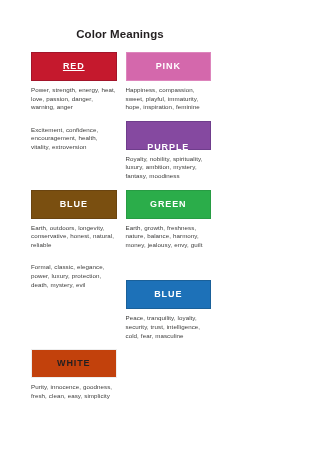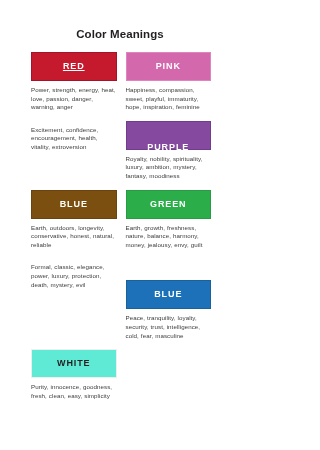--- a/index.html
+++ b/index.html
@@ -111,20 +111,20 @@
       <div class="cell">
         <div class="desc">Formal, classic, elegance, power, luxury, protection, death, mystery, evil</div>
       </div>
       <div class="cell">
         <div class="swatch" style="background: rgb(29, 113, 184); border-color: rgb(26, 96, 153); margin-top: 22px;">
           <div class="swatch-label" style="color: rgb(255, 255, 255);">BLUE</div>
         </div>
         <div class="desc">Peace, tranquility, loyalty, security, trust, intelligence, cold, fear, masculine</div>
       </div>
       <div class="cell">
-        <div class="swatch" style="background: #5eead4; border-color: rgb(238, 238, 238);">
+        <div class="swatch" style="background: #c2410c; border-color: rgb(238, 238, 238);">
           <div class="swatch-label" style="color: rgb(35, 31, 32);">WHITE</div>
         </div>
         <div class="desc">Purity, innocence, goodness, fresh, clean, easy, simplicity</div>
       </div>
     </div>
 
 </div>
 
 </body></html>

